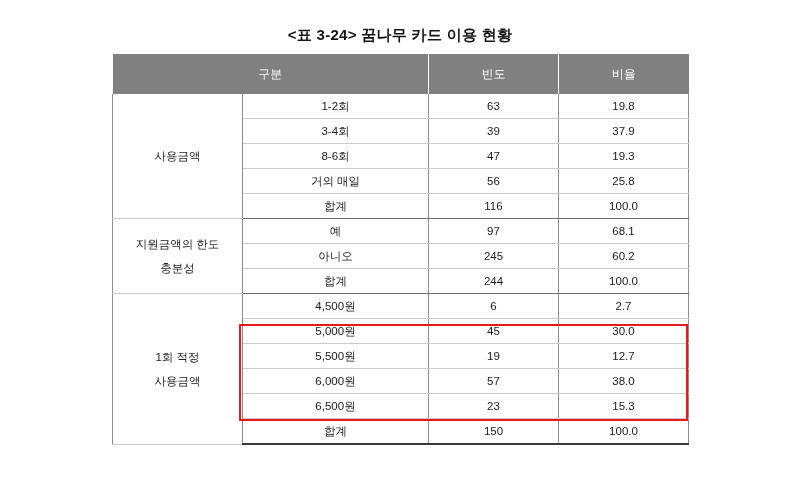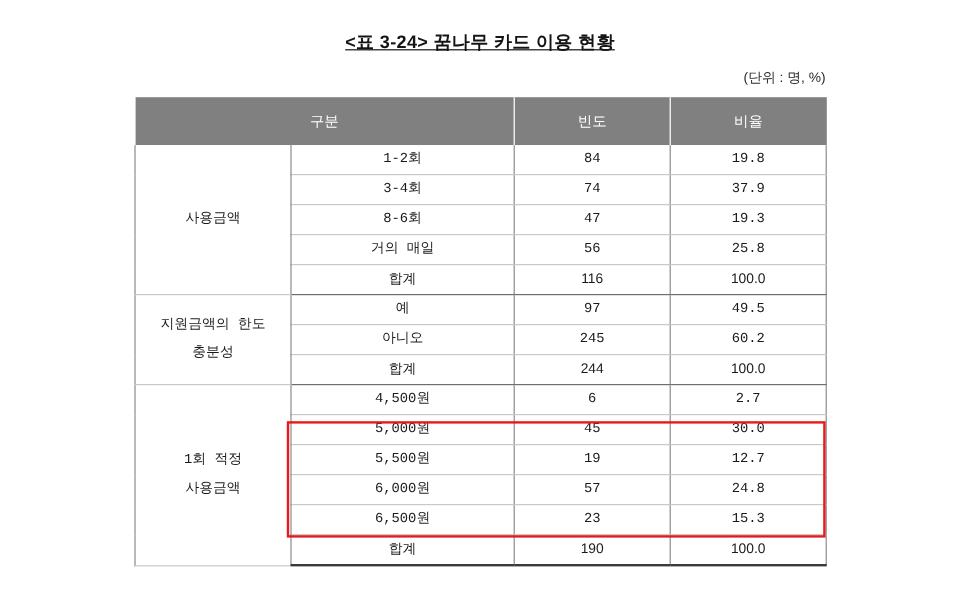--- a/index.html
+++ b/index.html
@@ -21,21 +21,20 @@
     box-sizing: border-box;
     padding: 0;
   }
   .title {
     text-align: center;
     font-size: 15px;
     font-weight: bold;
     letter-spacing: 0.3px;
     margin-top: 26px;
     color: #141414;
-    text-decoration: underline;
   }
   .unit {
     text-align: right;
     font-size: 11.5px;
     color: #2a2a2a;
     margin-top: 12px;
     padding-right: 112px;
   }
   .table-wrap {
     margin: 9px auto 0 auto;
@@ -70,21 +69,20 @@
     border-right: 1px solid #ffffff;
   }
   table.data thead th.first {
     border-left: none;
   }
   table.data thead th.last {
     border-right: none;
   }
   tr.rowline td {
     border-bottom: 1px solid #c9c9c9;
-    font-family: Liberation Mono, monospace;
   }
   td.cat {
     border-left: none;
     border-right: 1px solid #8c8c8c;
     font-size: 11.5px;
     line-height: 16px;
   }
   td.lastcol {
     border-right: none;
   }
@@ -109,21 +107,20 @@
   .colw-freq { width: 130px; }
   .colw-pct  { width: 130px; }
 </style>
 </head>
 <body>
 
 <div class="page">
 
   <div class="title">&lt;표 3-24&gt; 꿈나무 카드 이용 현황</div>
 
-  <div class="unit">(단위 : 명, %)</div>
 
   <div class="table-wrap">
     <table class="data">
       <colgroup>
         <col class="colw-cat">
         <col class="colw-sub">
         <col class="colw-freq">
         <col class="colw-pct">
       </colgroup>
       <thead>
@@ -131,26 +128,26 @@
           <th class="first" colspan="2">구분</th>
           <th>빈도</th>
           <th class="last">비율</th>
         </tr>
       </thead>
       <tbody>
 
         <tr class="rowline">
           <td class="cat" rowspan="5">사용금액</td>
           <td>1-2회</td>
-          <td>84</td>
+          <td>63</td>
           <td class="lastcol">19.8</td>
         </tr>
         <tr class="rowline">
           <td>3-4회</td>
-          <td>74</td>
+          <td>39</td>
           <td class="lastcol">37.9</td>
         </tr>
         <tr class="rowline">
           <td>8-6회</td>
           <td>47</td>
           <td class="lastcol">19.3</td>
         </tr>
         <tr class="rowline">
           <td>거의 매일</td>
           <td>56</td>
@@ -162,21 +159,21 @@
           <td class="lastcol">100.0</td>
         </tr>
 
         <tr class="rowline">
           <td class="cat cat-2line" rowspan="3">
             <span>지원금액의 한도</span>
             <span>충분성</span>
           </td>
           <td>예</td>
           <td>97</td>
-          <td class="lastcol">49.5</td>
+          <td class="lastcol">68.1</td>
         </tr>
         <tr class="rowline">
           <td>아니오</td>
           <td>245</td>
           <td class="lastcol">60.2</td>
         </tr>
         <tr class="group-end">
           <td>합계</td>
           <td>244</td>
           <td class="lastcol">100.0</td>
@@ -197,30 +194,30 @@
           <td class="lastcol">30.0</td>
         </tr>
         <tr class="rowline">
           <td>5,500원</td>
           <td>19</td>
           <td class="lastcol">12.7</td>
         </tr>
         <tr class="rowline">
           <td>6,000원</td>
           <td>57</td>
-          <td class="lastcol">24.8</td>
+          <td class="lastcol">38.0</td>
         </tr>
         <tr class="rowline">
           <td>6,500원</td>
           <td>23</td>
           <td class="lastcol">15.3</td>
         </tr>
         <tr class="bottom">
           <td>합계</td>
-          <td>190</td>
+          <td>150</td>
           <td class="lastcol">100.0</td>
         </tr>
 
       </tbody>
     </table>
 
     <div class="highlight-box" style="left: 127px; top: 270px; width: 449px; height: 97px;"></div>
   </div>
 
 </div>

